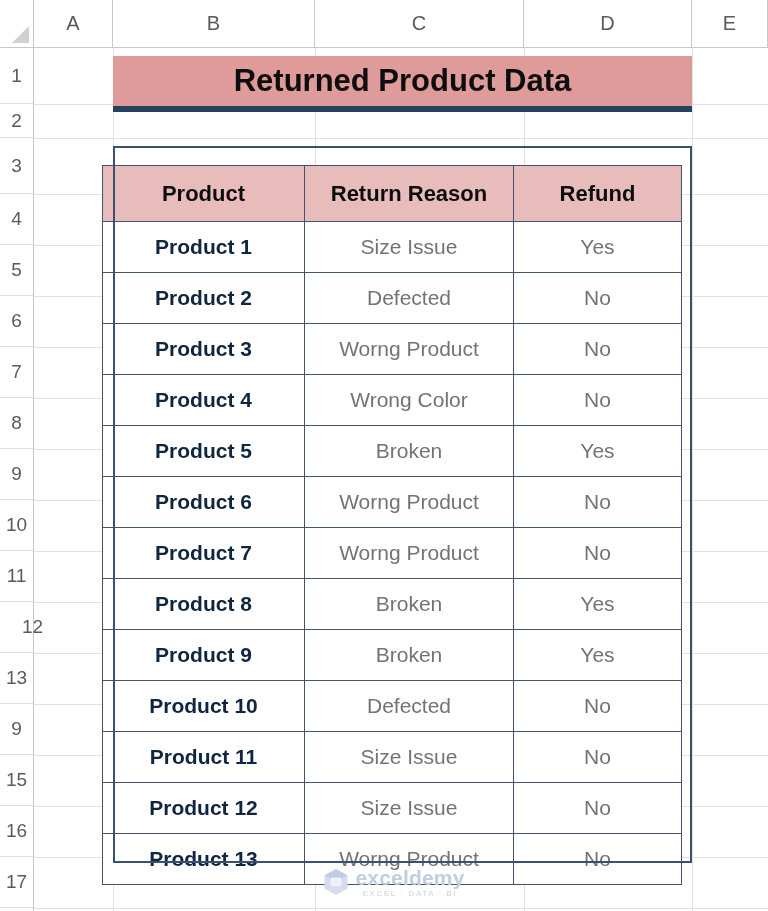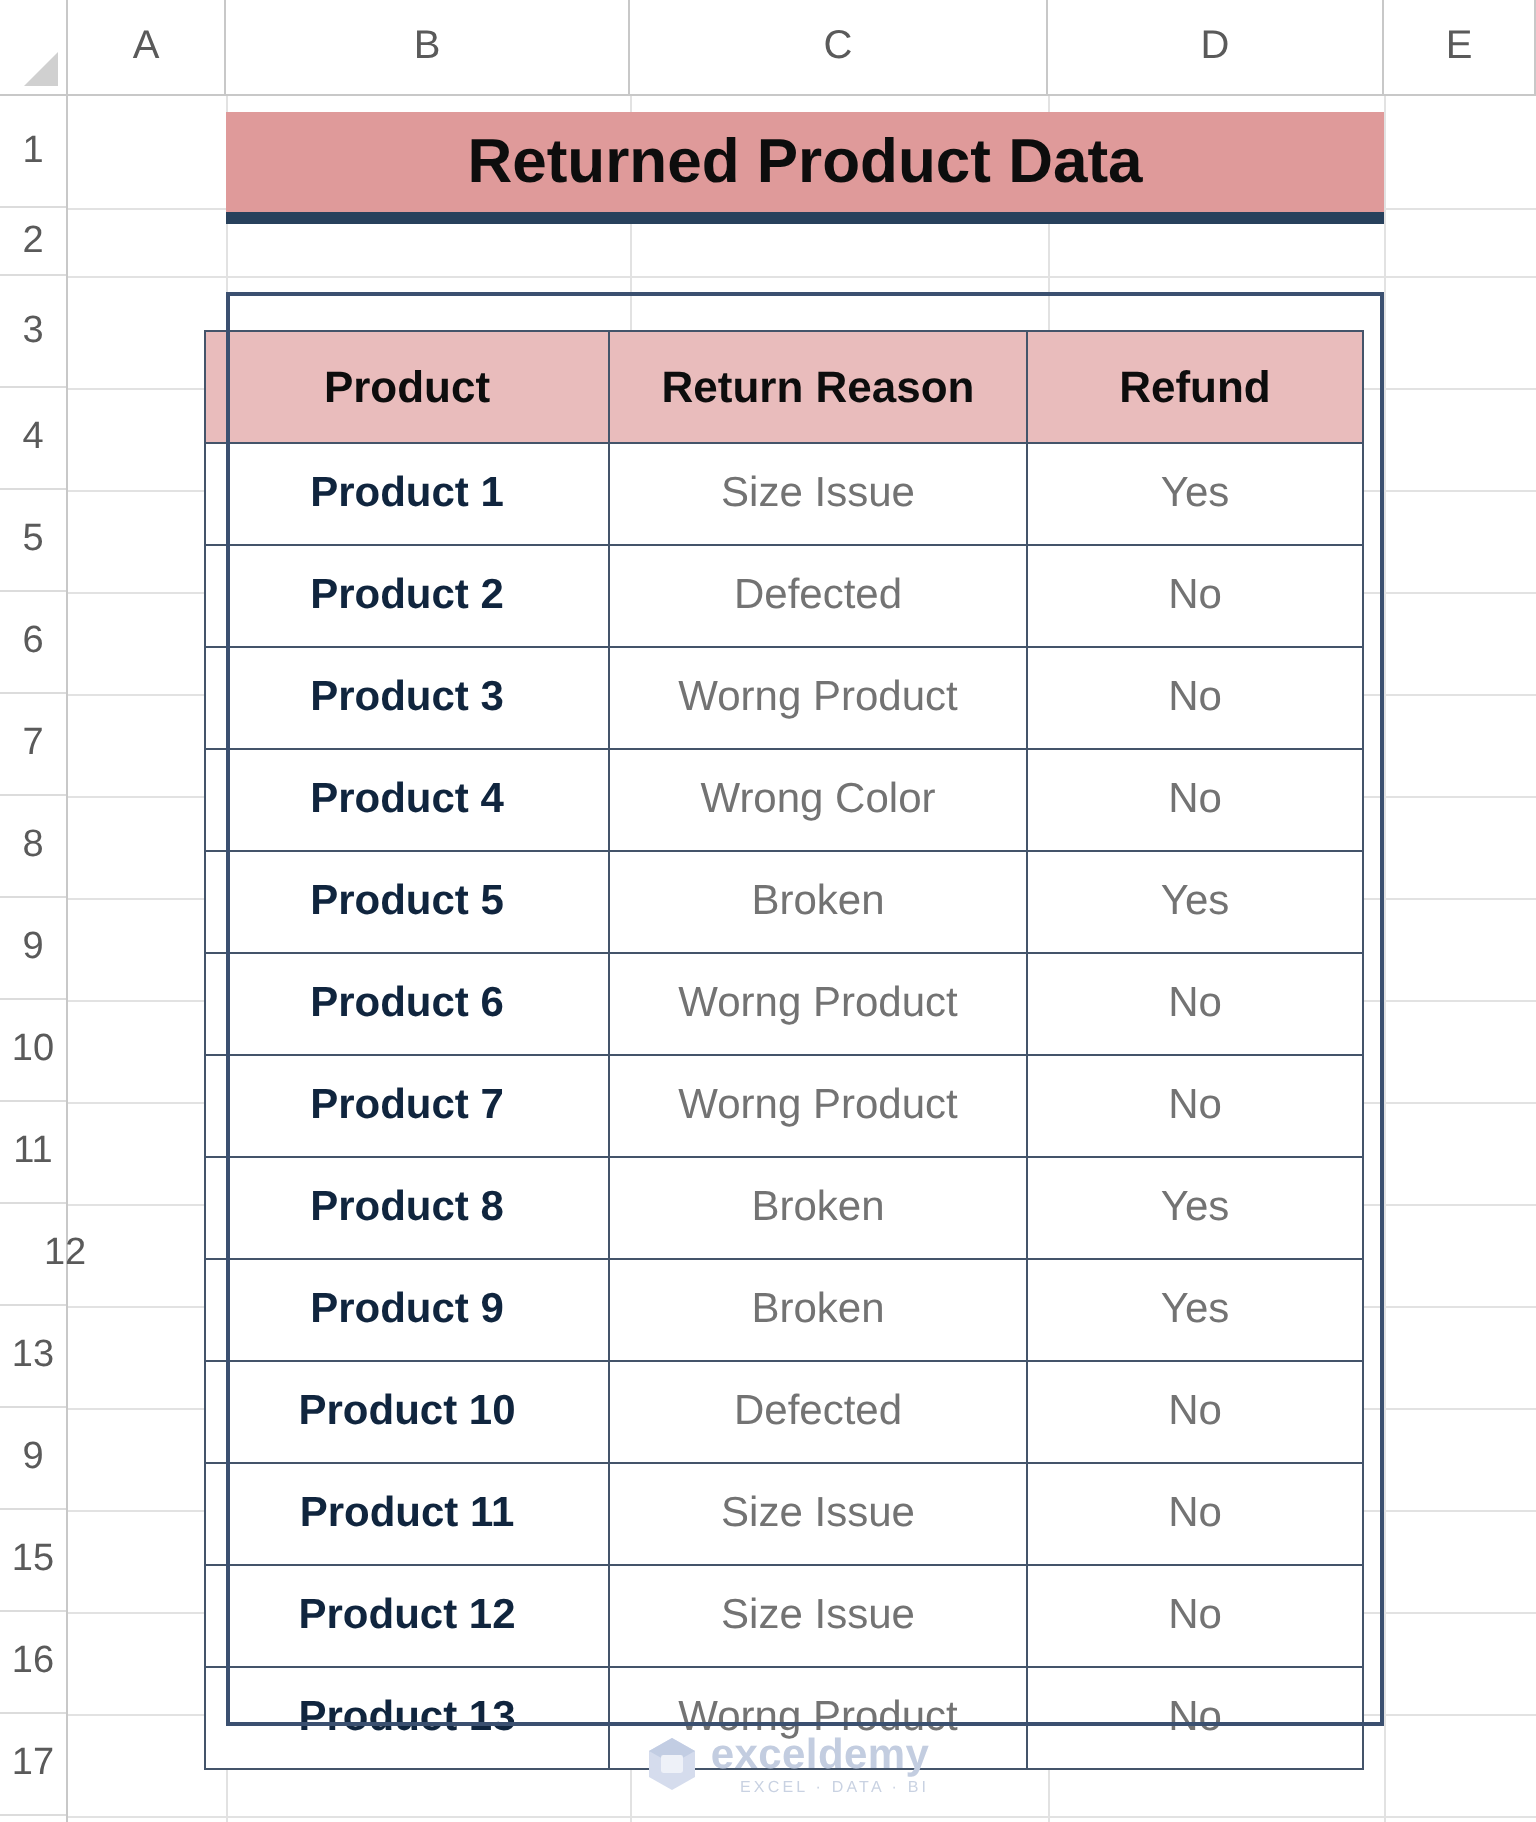--- a/index.html
+++ b/index.html
@@ -192,21 +192,21 @@
     gap: 6px;
   }
   #watermark-logo {
     width: 26px; height: 28px;
     position: relative;
     flex: 0 0 auto;
   }
   #watermark-text-wrap {
     display: flex;
     flex-direction: column;
-    align-items: flex-end;
+    align-items: center;
     line-height: 1;
   }
   #watermark-name {
     font-size: 21px;
     font-weight: bold;
     color: #c3cde0;
     letter-spacing: 0.2px;
     font-family: "Liberation Sans", sans-serif;
   }
   #watermark-tagline {

